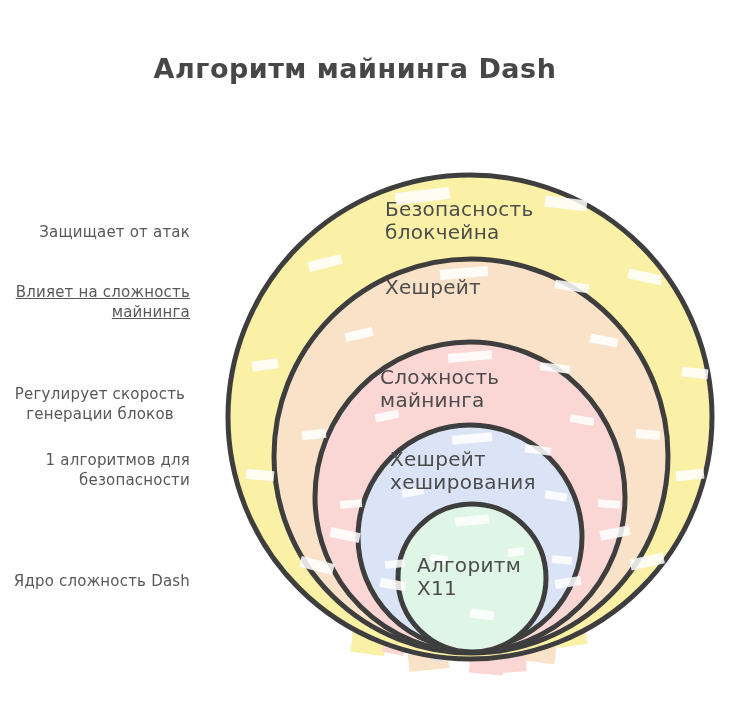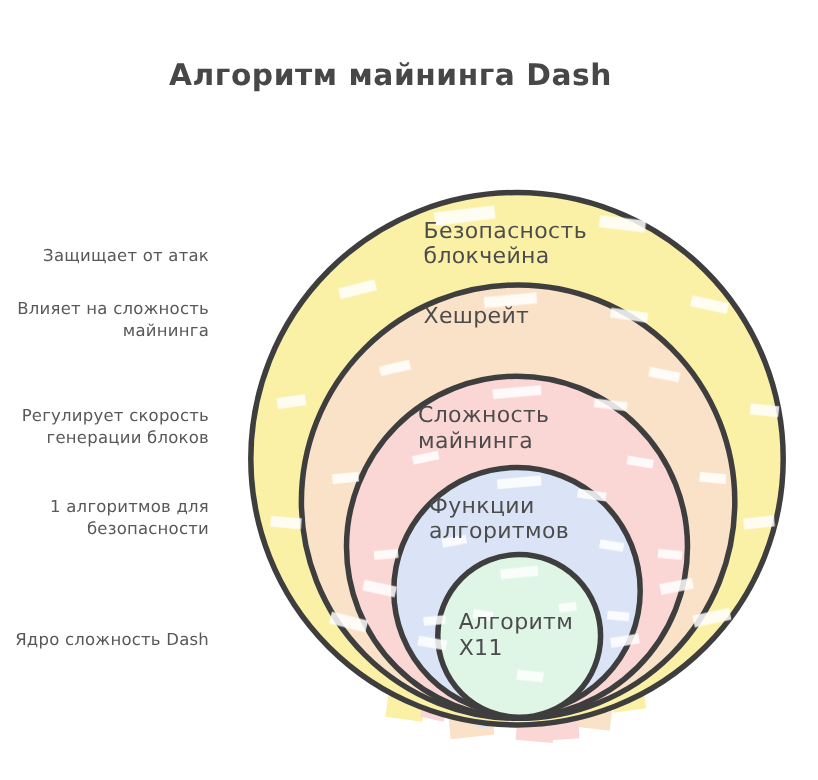--- a/index.html
+++ b/index.html
@@ -16,22 +16,22 @@
   }
   .annotation {
     position:absolute; left:10px; width:180px; text-align:right;
     font-size:15px; line-height:20px; color:#585858; letter-spacing:0.2px;
   }
   .ring-label {
     position:absolute; font-size:20px; line-height:23px;
     color:#4c4c4c; letter-spacing:0.3px;
   }
   .a1 { top:190px;margin-top:32px; }
-  .a2 { top:270px; }
-  .a3 { top:368px; }
+  .a2 { top:282px;text-decoration:underline; }
+  .a3 { top:384px;text-align:center; }
   .a4 { top:450px; }
   .a5 { top:571px; }
   .rl1 { top:198px; left:385px; width:170px; }
   .rl2 { top:276px; left:385px; width:170px; }
   .rl3 { top:366px; left:380px; width:150px; }
   .rl4 { top:448px; left:390px; width:160px; }
   .rl5 { top:554px; left:417px; width:110px; }
 </style>
 </head>
 <body>
@@ -106,16 +106,16 @@
 
   <div class="annotation a1">Защищает от атак</div>
   <div class="annotation a2">Влияет на сложность майнинга</div>
   <div class="annotation a3">Регулирует скорость генерации блоков</div>
   <div class="annotation a4">1 алгоритмов для безопасности</div>
   <div class="annotation a5">Ядро сложность Dash</div>
 
   <div class="ring-label rl1">Безопасность блокчейна</div>
   <div class="ring-label rl2">Хешрейт</div>
   <div class="ring-label rl3">Сложность майнинга</div>
-  <div class="ring-label rl4">Функции алгоритмов</div>
+  <div class="ring-label rl4">Хешрейт хеширования</div>
   <div class="ring-label rl5">Алгоритм X11</div>
 
 </div>
 
 </body></html>

